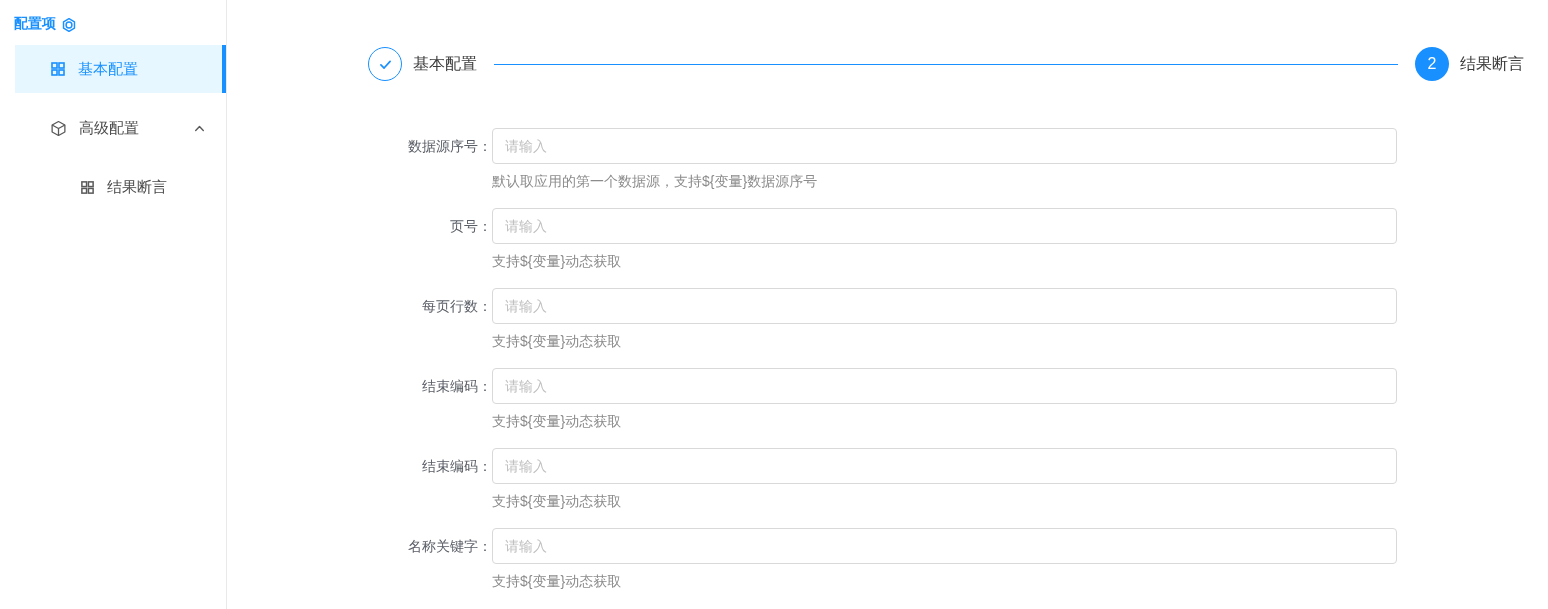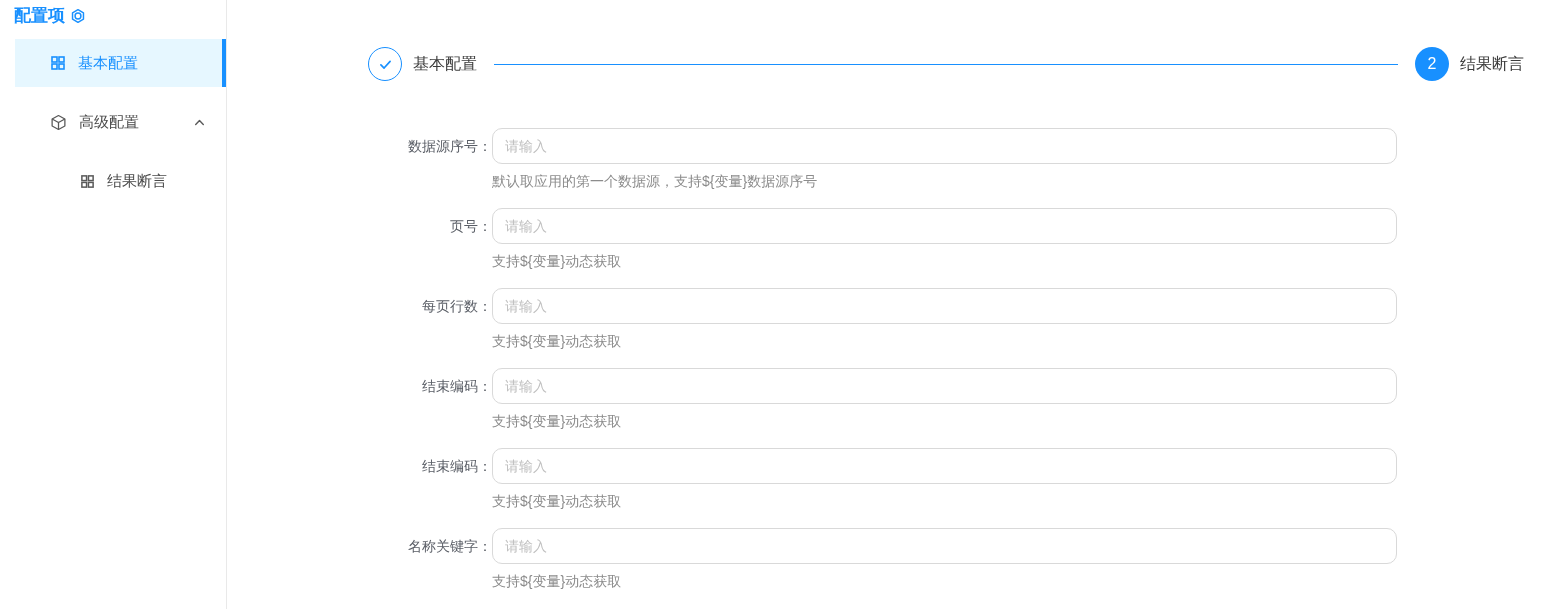--- a/index.html
+++ b/index.html
@@ -12,22 +12,22 @@
   .page { display: flex; width: 1548px; height: 609px; }
 
   
   .sidebar {
     width: 227px; flex: 0 0 227px; height: 100%;
     border-right: 1px solid #e9e9e9;
     background: #ffffff;
   }
   .sidebar-header {
     display: flex; align-items: center; gap: 5px;
-    padding: 4px 0 0 14px;
-    color: #1890ff; font-size: 17px; font-weight: bold;
+    padding: 15px 0 0 14px;
+    color: #1890ff; font-size: 14px; font-weight: bold;
   }
   .sidebar-header .hdr-icon { display: inline-flex; margin-top: 1px; }
   .menu { margin-top: 12px; padding-left: 15px; }
   .menu-item {
     height: 48px; display: flex; align-items: center;
     font-size: 15px; color: #4a4a4a; cursor: pointer;
     position: relative;
   }
   .menu-item + .menu-item { margin-top: 11px; }
   .menu-item .mi-icon { display: inline-flex; margin-left: 35px; margin-right: 12px; }
@@ -56,21 +56,21 @@
   .form { margin-top: 47px; }
   .form-row { margin-bottom: 17px; }
   .row-main { display: flex; align-items: flex-end; }
   .form-label {
     flex: 0 0 124px; text-align: right;
     font-size: 14px; color: #5a5e66; line-height: 36px;
     white-space: nowrap;
   }
   .form-input {
     width: 905px; height: 36px;
-    border: 1px solid #d9d9d9; border-radius: 10px;
+    border: 1px solid #d9d9d9; border-radius: 4px;
     padding: 0 12px; font-size: 14px; color: #333;
     font-family: "Liberation Sans", sans-serif;
     outline: none; background: #fff;
   }
   .form-input::placeholder { color: #bfbfbf; }
   .form-hint {
     margin-left: 124px; margin-top: 8px;
     font-size: 14px; color: #8c8c8c; line-height: 19px;
   }
 </style>

